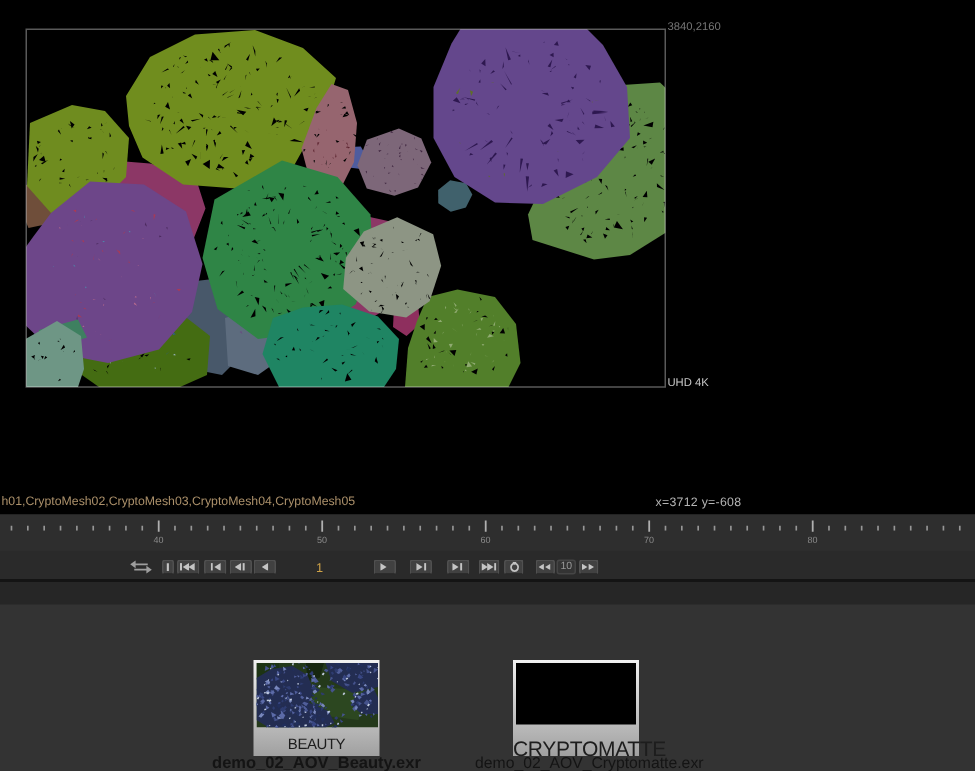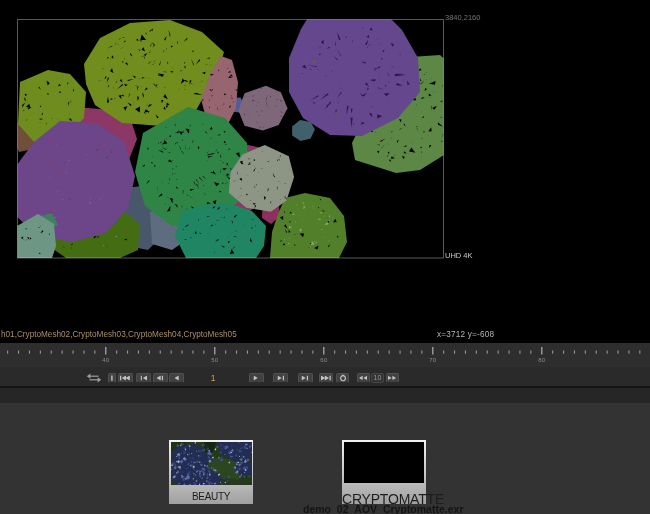--- a/index.html
+++ b/index.html
@@ -1342,17 +1342,18 @@
       <rect x="38.0" y="42.4" width="0.7" height="1.0" fill="#c2cde0" transform="rotate(1 38.0 42.4)"></rect>
       <rect x="33.4" y="40.9" width="1.2" height="1.6" fill="#c2cde0" transform="rotate(79 33.4 40.9)"></rect>
       <rect x="48.6" y="31.6" width="1.1" height="1.5" fill="#c2cde0" transform="rotate(63 48.6 31.6)"></rect>
       <rect x="49.5" y="39.7" width="0.7" height="1.0" fill="#c2cde0" transform="rotate(28 49.5 39.7)"></rect>
       <rect x="26.3" y="29.3" width="0.8" height="1.1" fill="#c2cde0" transform="rotate(70 26.3 29.3)"></rect>
       <rect x="22.4" y="44.1" width="0.6" height="0.8" fill="#c2cde0" transform="rotate(29 22.4 44.1)"></rect>
       <rect x="54.3" y="39.7" width="0.9" height="1.3" fill="#c2cde0" transform="rotate(31 54.3 39.7)"></rect>
       <rect x="25.5" y="38.6" width="0.7" height="1.0" fill="#c2cde0" transform="rotate(13 25.5 38.6)"></rect>
     </svg>
 <div class="abs" style="left:169px;top:491px;width:84px;text-align:center;font-size:10px;letter-spacing:-0.3px;font-weight:normal;color:#1d1d1d;">BEAUTY</div>
+<div class="abs" style="left:141px;top:503px;width:140px;text-align:center;font-size:11px;font-weight:bold;color:#141414;">demo_02_AOV_Beauty.exr</div>
 
 <div class="abs" style="left:342px;top:440px;width:84px;height:64px;background:linear-gradient(#f2f2f2,#a0a0a0);"></div>
 <div class="abs" style="left:344px;top:441.5px;width:80px;height:41px;background:#000;"></div>
 <div class="abs" style="left:342px;top:491px;width:84px;text-align:center;font-size:14px;letter-spacing:-0.2px;font-weight:normal;color:#1d1d1d;">CRYPTOMATTE</div>
-<div class="abs" style="left:303px;top:503px;width:166px;text-align:left;font-size:10.5px;font-weight:bold;color:#141414;">demo_02_AOV_Cryptomatte.exr</div>
+<div class="abs" style="left:303px;top:503px;width:166px;text-align:right;font-size:10.5px;font-weight:normal;color:#141414;">demo_02_AOV_Cryptomatte.exr</div>
 </div>
 </body></html>

